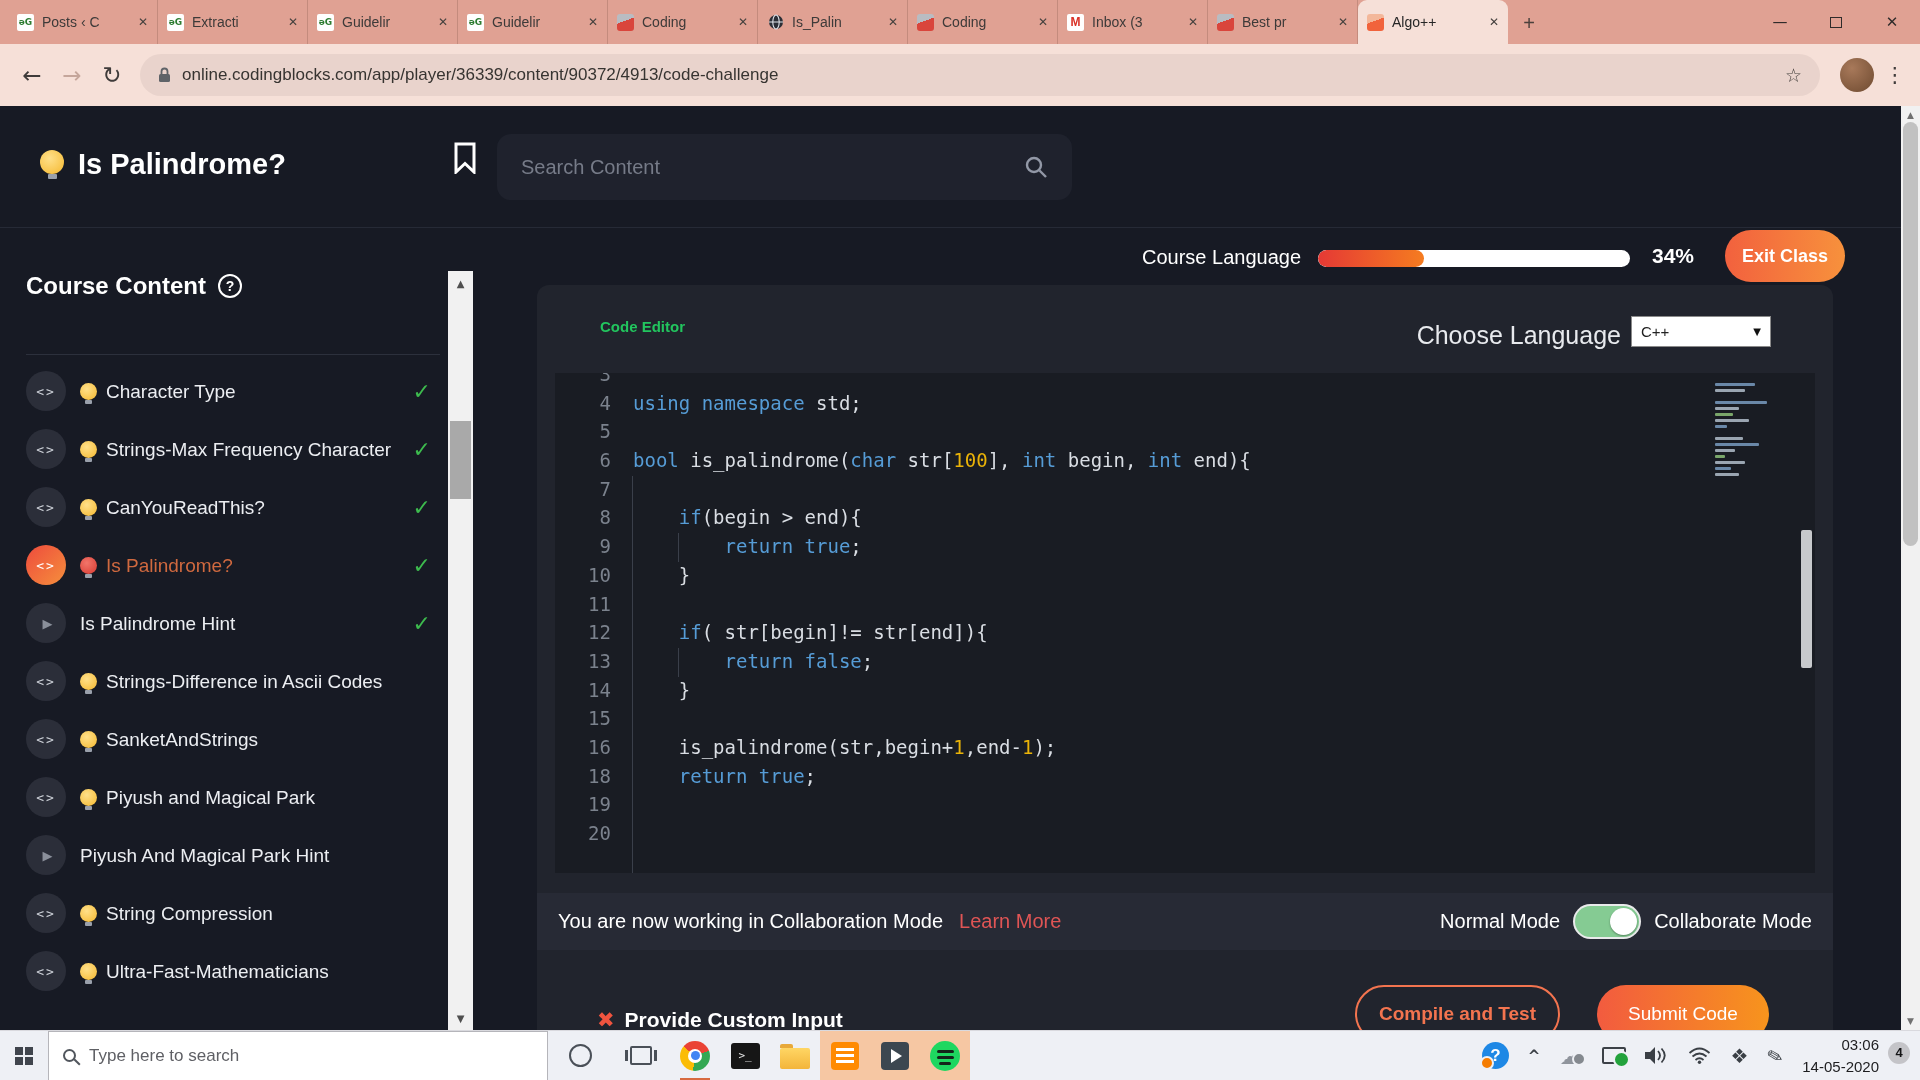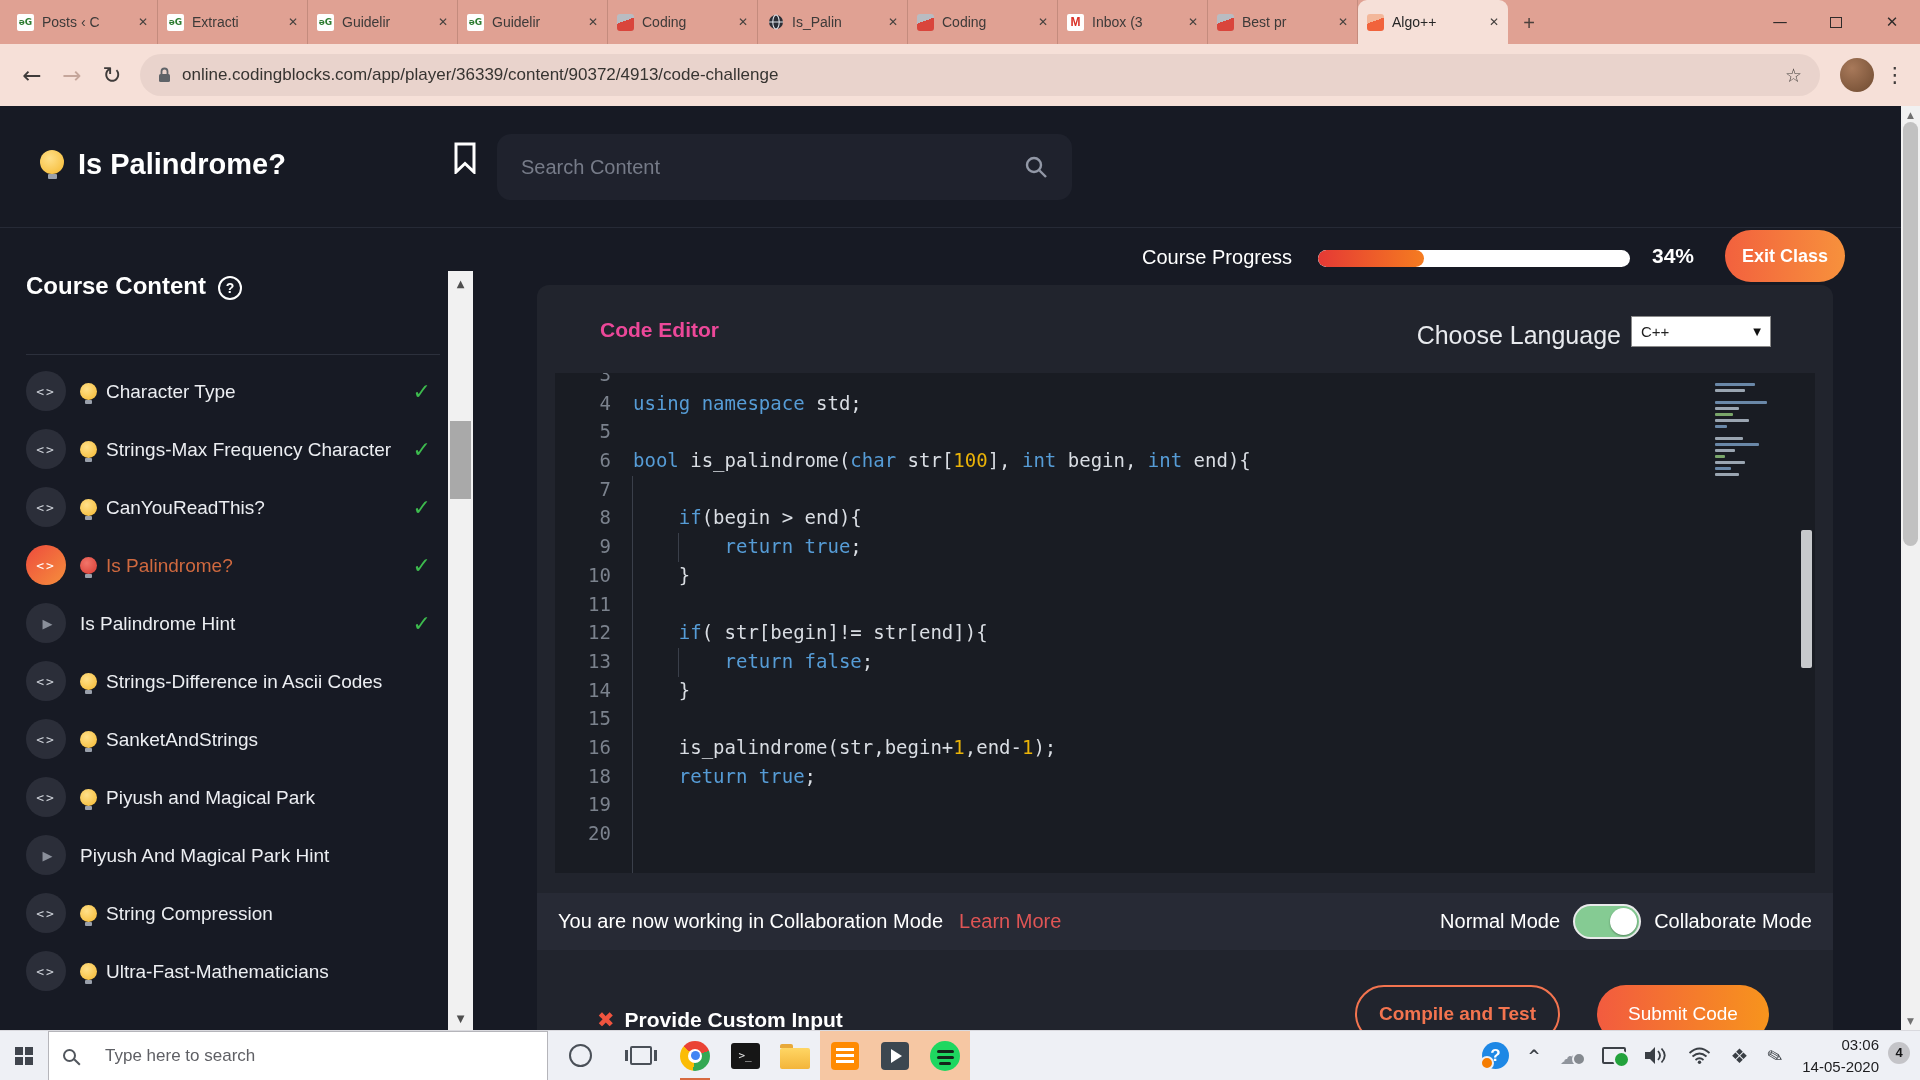--- a/index.html
+++ b/index.html
@@ -67,21 +67,21 @@
            border-radius:9px; overflow:hidden; }
   .pfill{ height:100%; background:linear-gradient(90deg,#e53935,#f57c20); border-radius:9px; }
   .ppct{ position:absolute; left:1652px; top:138px; font-size:21px; font-weight:bold; color:#fff; }
   .exitbtn{ position:absolute; left:1725px; top:124px; width:120px; height:52px; border-radius:26px;
             background:linear-gradient(90deg,#f2613e,#f7913c); color:#fff; font-size:18px; font-weight:bold;
             display:flex; align-items:center; justify-content:center; }
 
   
   .sidebar{ position:absolute; left:0; top:122px; width:450px; height:802px; overflow:hidden; }
   .scc-head{ position:absolute; left:26px; top:44px; font-size:24px; font-weight:bold; color:#fff;
-             display:flex; align-items:flex-end; gap:12px; }
+             display:flex; align-items:center; gap:12px; }
   .qcircle{ width:24px; height:24px; border:2.5px solid #fff; border-radius:50%; font-size:14px;
             font-weight:bold; display:flex; align-items:center; justify-content:center; }
   .sdivider{ position:absolute; left:26px; top:126px; width:414px; height:1px; background:#2c303c; }
   .slist{ position:absolute; left:26px; top:143px; width:405px; }
   .srow{ display:flex; align-items:center; margin-bottom:18px; min-height:40px; }
   .sbadge{ width:40px; height:40px; border-radius:50%; background:#2b2e39; color:#cfd3da; flex:none;
            display:flex; align-items:center; justify-content:center; font-size:13px;
            font-family:"DejaVu Sans Mono",monospace; letter-spacing:2px; }
   .sbadge.play{ color:#8a8f9a; font-size:13px; letter-spacing:0; padding-left:3px; font-family:"DejaVu Sans",sans-serif; }
   .srow.active .sbadge{ background:linear-gradient(135deg,#ee4b3d,#f58f3c); color:#fff; }
@@ -101,21 +101,21 @@
   
   .pscroll{ position:absolute; right:0; top:0; width:19px; height:924px; background:#f1f1f1; }
   .pscroll .arr{ position:absolute; left:0; width:19px; height:18px; color:#707070; font-size:9px;
                  display:flex; align-items:center; justify-content:center; font-family:"DejaVu Sans",sans-serif; }
   .pscroll .arr.up{ top:0; } .pscroll .arr.down{ bottom:0; }
   .pscroll .thumb{ position:absolute; left:2px; top:16px; width:15px; height:424px; background:#c1c1c1; border-radius:8px; }
 
   
   .card{ position:absolute; left:537px; top:179px; width:1296px; height:760px; background:#21242d;
          border-radius:12px; overflow:hidden; }
-  .card-title{ position:absolute; left:63px; top:33px; font-size:21px; font-weight:bold; color:#ec4899; }
+  .card-title{ position:absolute; left:63px; top:33px; font-size:15px; font-weight:bold; color:#22c55e; }
   .langlabel{ position:absolute; right:212px; top:36px; font-size:25px; color:#e8eaee; }
   .langselect{ position:absolute; right:62px; top:31px; width:140px; height:31px; background:#fff;
                border:1px solid #8a8a8a; display:flex; align-items:center; padding:0 9px;
                font-size:15px; color:#222; }
   .langselect .caret{ margin-left:auto; font-size:10px; color:#111; font-family:"DejaVu Sans",sans-serif; }
 
   .codearea{ position:absolute; left:18px; top:88px; width:1260px; height:500px; background:#191c23;
              overflow:hidden; font-family:"DejaVu Sans Mono",monospace; font-size:19px; }
   .cl{ height:28.7px; line-height:28.7px; white-space:pre; }
   .cl:first-child{ margin-top:-13px; }
@@ -152,21 +152,21 @@
             border-top:1px solid #d9d9de; display:flex; align-items:center; z-index:50; }
   .tbtn{ height:50px; display:flex; align-items:center; justify-content:center; flex:none; }
   .startbtn{ width:48px; }
   .ic-win{ display:grid; grid-template-columns:8px 8px; grid-template-rows:8px 8px; gap:2px; }
   .ic-win span{ background:#40454d; }
   .tsearch{ width:500px; height:50px; background:#fff; border:1px solid #b5b5ba; display:flex;
             align-items:center; padding-left:14px; gap:13px; }
   .mag{ width:13px; height:13px; border:2px solid #51565d; border-radius:50%; position:relative; flex:none; }
   .mag::after{ content:""; position:absolute; width:8px; height:2px; background:#51565d;
                transform:rotate(45deg); right:-7px; bottom:-3px; }
-  .tsearch-text{ font-size:17px; color:#5f6065;margin-left:16px; }
+  .tsearch-text{ font-size:17px; color:#5f6065; }
   .ic-cortana{ width:23px; height:23px; border:2.5px solid #4a5058; border-radius:50%; }
   .ic-taskview{ width:22px; height:19px; border:2px solid #4a5058; border-radius:2px; position:relative; }
   .ic-taskview::before{ content:""; position:absolute; left:-7px; top:2px; width:3px; height:11px; background:#4a5058; }
   .ic-taskview::after{ content:""; position:absolute; right:-7px; top:2px; width:3px; height:11px; background:#4a5058; }
   .appbtn{ width:50px; position:relative; }
   .appbtn.open{ background:#f6c7a3; }
   .appbtn.chrome::after{ content:""; position:absolute; bottom:0; left:10px; width:30px; height:3px; background:#d86a3f; }
   .ic-chrome{ width:30px; height:30px; border-radius:50%; position:relative;
               background:conic-gradient(from -50deg,#ea4335 0 33%,#34a853 0 66%,#fbbc05 0 100%); }
   .ic-chrome::before{ content:""; position:absolute; inset:8px; border-radius:50%; background:#fff; }
@@ -310,21 +310,21 @@
       <svg class="bookmark" width="26" height="32" viewBox="0 0 26 32">
         <path d="M4 2 h18 v28 l-9 -8.5 l-9 8.5 z" fill="none" stroke="#fff" stroke-width="3"></path>
       </svg>
       <div class="hsearch">
         <input type="text" placeholder="Search Content" style="">
         <svg width="24" height="24" viewBox="0 0 24 24">
           <circle cx="10" cy="10" r="7" fill="none" stroke="#9298a6" stroke-width="2.4"></circle>
           <line x1="15.5" y1="15.5" x2="22" y2="22" stroke="#9298a6" stroke-width="2.4"></line>
         </svg>
       </div>
-      <div class="cplabel">Course Progress</div>
+      <div class="cplabel">Course Language</div>
       <div class="ptrack">
         <div class="pfill" style="width: 34%;"></div>
       </div>
       <div class="ppct">34%</div>
       <div class="exitbtn">Exit Class</div>
     </div>
 
     <div class="sidebar">
       <div class="scc-head">
         <span>Course Content</span>

